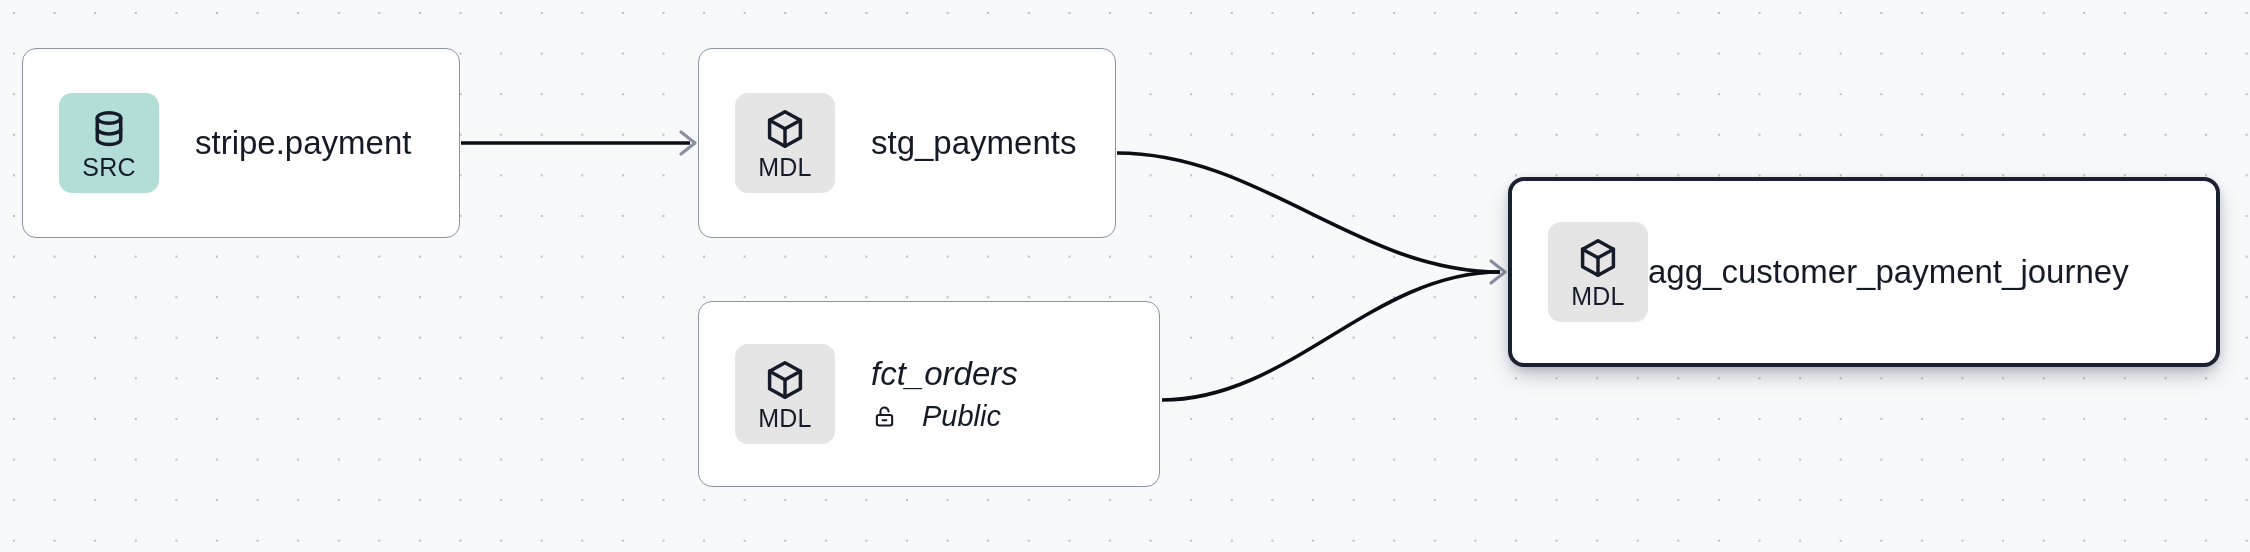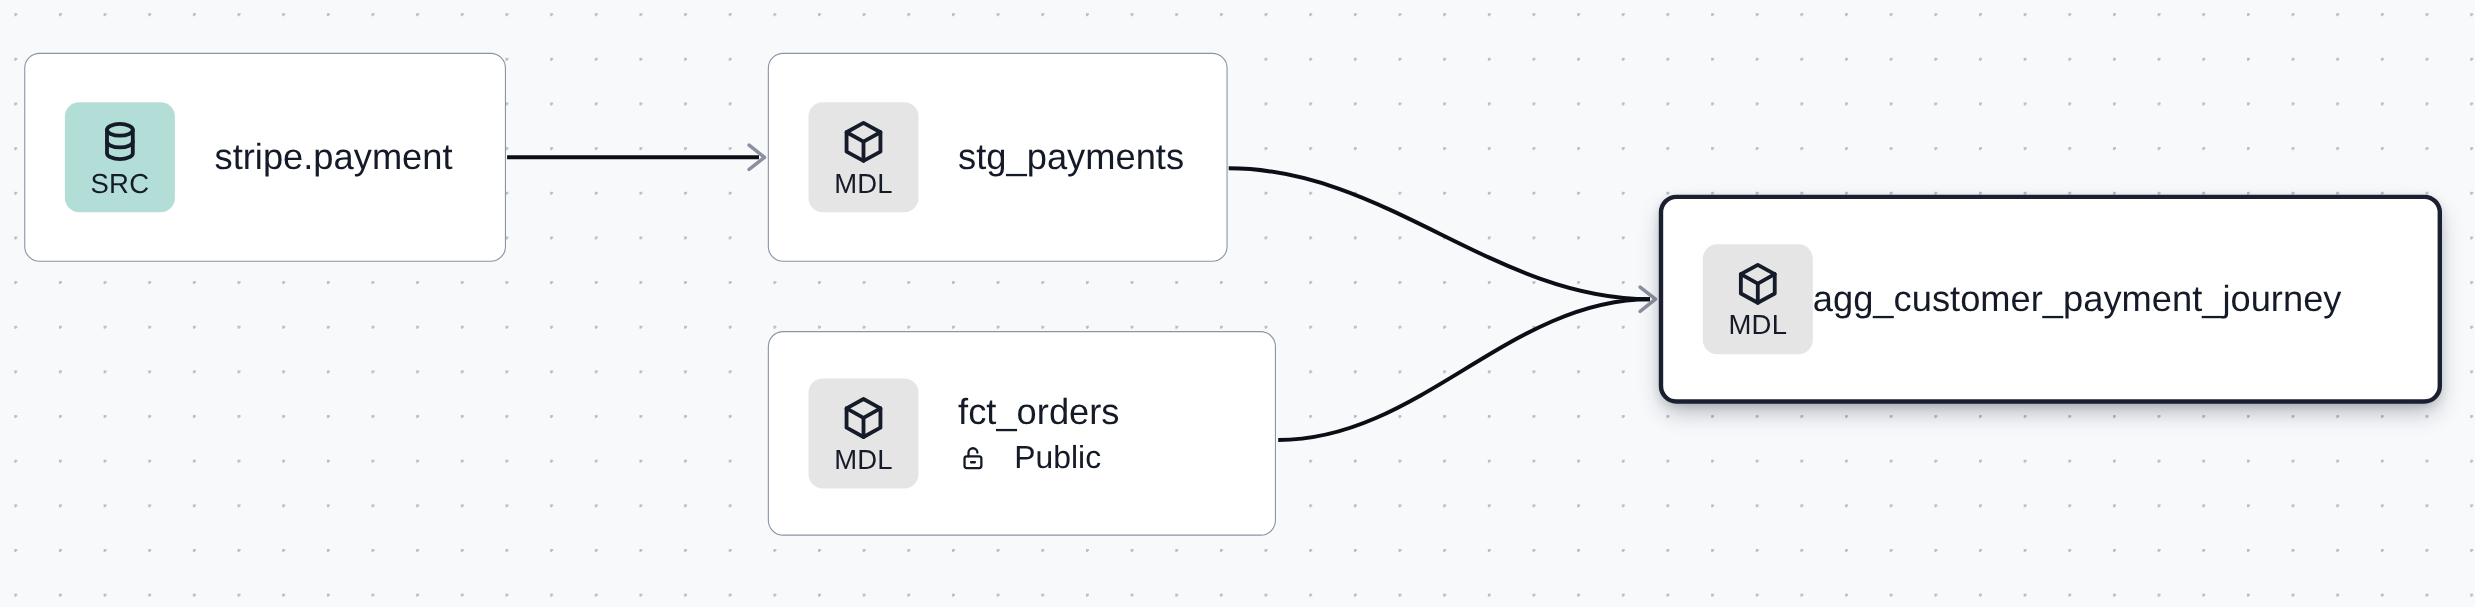--- a/index.html
+++ b/index.html
@@ -99,21 +99,21 @@
     white-space: nowrap;
   }
   .lock-icon { display: block; line-height: 0; flex: none; }
 
   
   #node-source      { left: 22px;   top: 48px;  width: 438px; height: 190px; padding-left: 36px; }
   #node-source .node-body { margin-left: 36px; }
   #node-stg         { left: 698px;  top: 48px;  width: 418px; height: 190px; padding-left: 36px; }
   #node-stg .node-body { margin-left: 36px; }
   #node-fct         { left: 698px;  top: 301px; width: 462px; height: 186px; padding-left: 36px; }
-  #node-fct .node-body { margin-left: 36px; }
+  #node-fct .node-body { margin-left: 36px; font-style: italic; }
   #node-agg         { left: 1508px; top: 177px; width: 712px; height: 190px; padding-left: 36px; }
   #node-agg .node-body { }
 </style>
 </head>
 <body>
 
 <div id="canvas">
 
   <svg id="edge-layer" width="2250" height="552" viewBox="0 0 2250 552" xmlns="http://www.w3.org/2000/svg">
 

